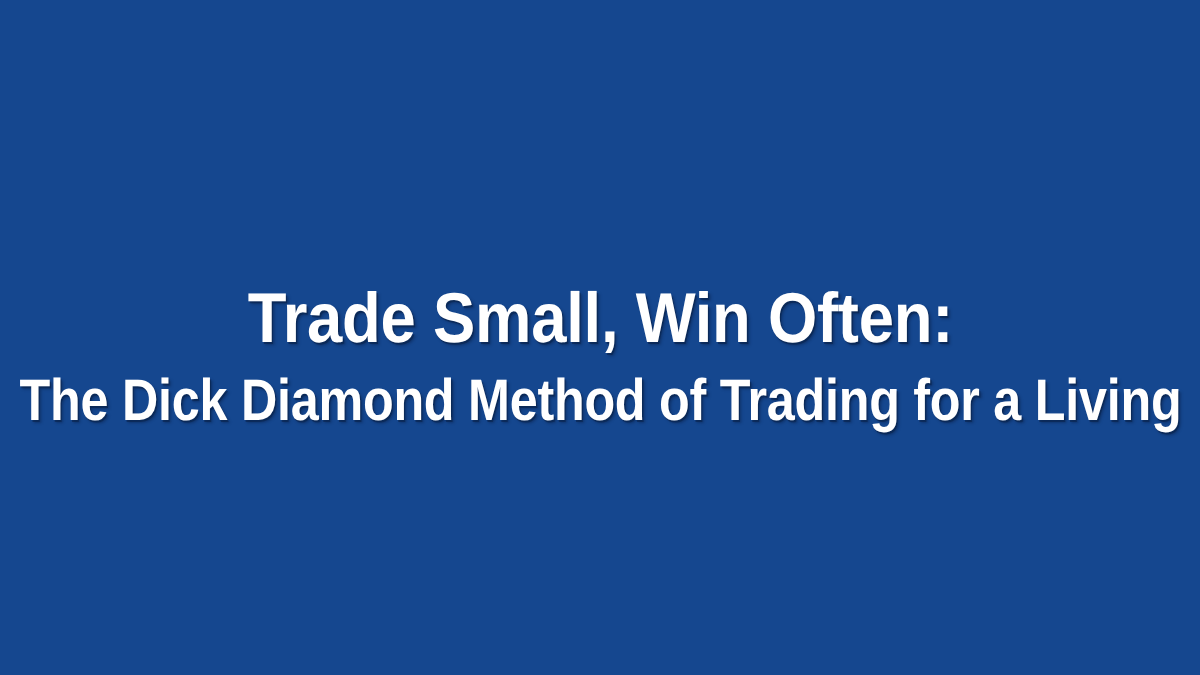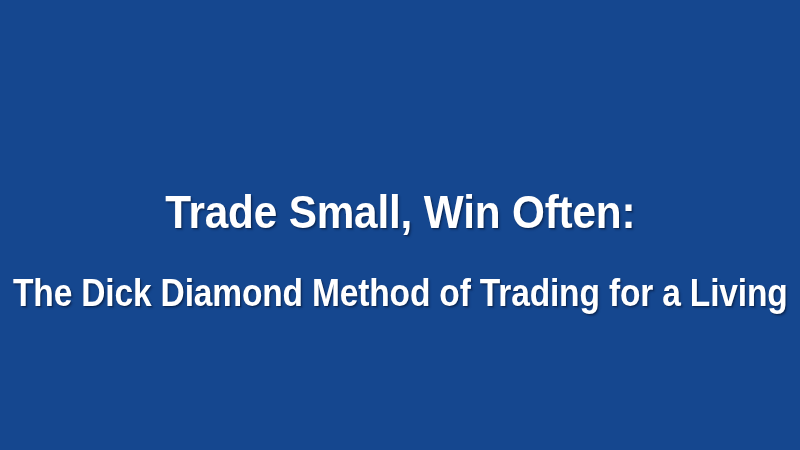--- a/index.html
+++ b/index.html
@@ -34,21 +34,20 @@
     left: 0;
     right: 0;
     top: 188px;
     display: flex;
     flex-direction: column;
     align-items: center;
     justify-content: flex-start;
     text-align: center;
     padding: 0 16px;
     box-sizing: border-box;
-    gap: 25px;
   }
 
   
   .headline {
     color: #ffffff;
     font-family: "Liberation Sans Narrow", "Liberation Sans", "DejaVu Sans", sans-serif;
     font-weight: 700;
     font-style: normal;
     line-height: 1.0;
     white-space: nowrap;

